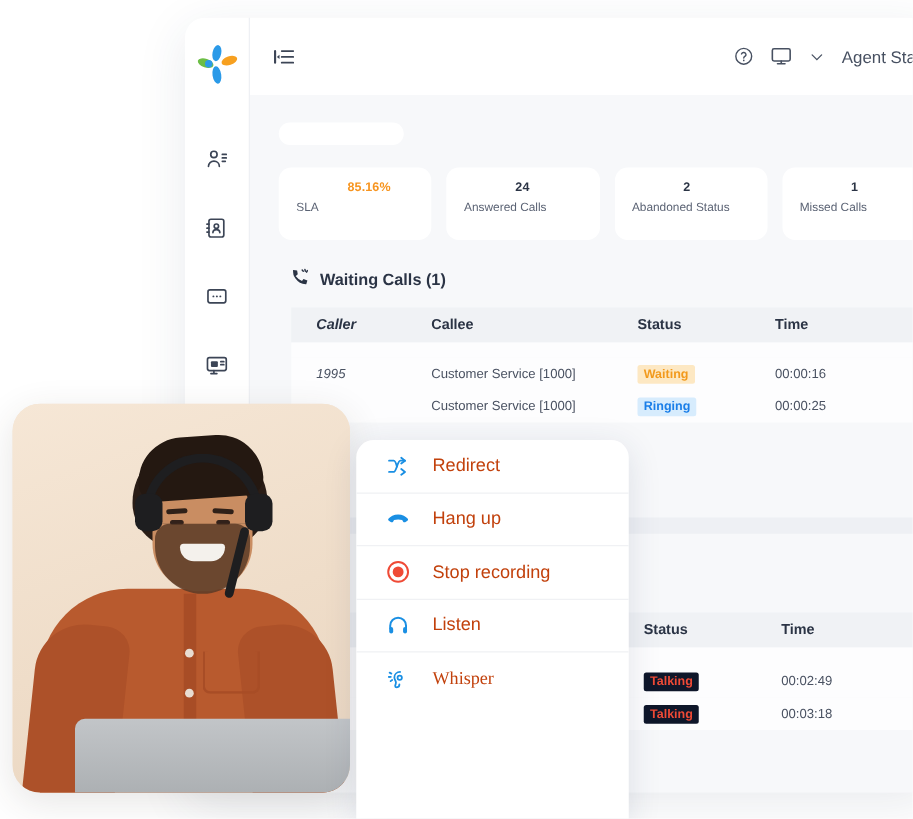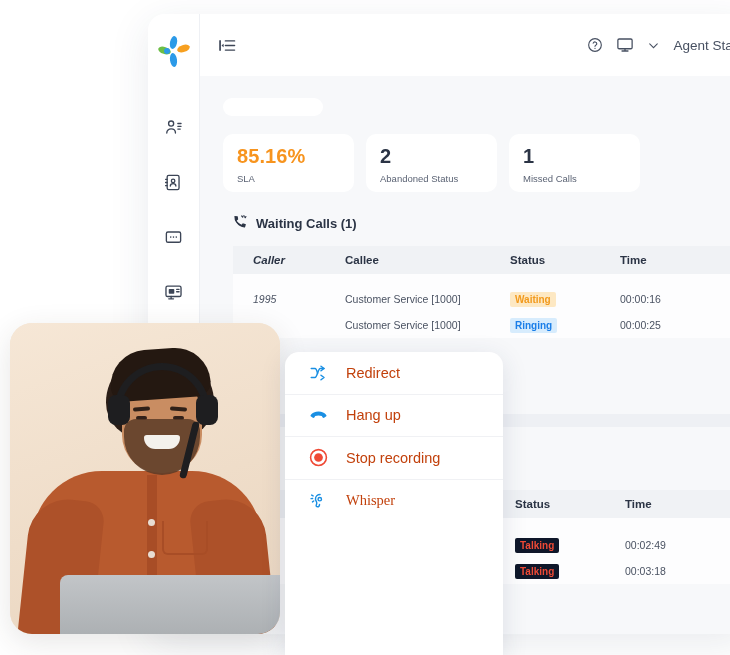--- a/index.html
+++ b/index.html
@@ -50,21 +50,21 @@
   
   .content { position: absolute; left: 52px; top: 62px; right: 0; bottom: 0; background: #f7f8fa; padding: 0 0 0 14px; }
   .pill { width: 100px; height: 18px; background: #ffffff; border-radius: 9px; margin: 22px 0 0 9px; }
 
   .cards { display: flex; gap: 12px; margin: 18px 0 0 9px; }
   .card {
     width: 131px; height: 58px;
     background: #ffffff; border-radius: 10px;
     padding: 11px 0 0 14px;
   }
-  .card .val { font-size: 20px; font-weight: bold; color: #2b3445; letter-spacing: .1px; }
+  .card .val { font-size: 10px; font-weight: bold; color: #2b3445; letter-spacing: .1px; margin-left: 41px; }
   .card .val.sla { color: #f7941e; }
   .card .lbl { font-size: 9.5px; color: #5b6374; margin-top: 5px; }
 
   .section-title {
     display: flex; align-items: center; gap: 8px;
     margin: 22px 0 0 19px;
     font-size: 13px; font-weight: bold; color: #2b3445;
   }
 
   
@@ -228,20 +228,24 @@
     </div>
 
     <div class="content">
 
       <div class="pill"></div>
 
       <div class="cards">
         <div class="card">
           <div class="val sla">85.16%</div>
           <div class="lbl">SLA</div>
+        </div>
+        <div class="card">
+          <div class="val">24</div>
+          <div class="lbl">Answered Calls</div>
         </div>
         <div class="card">
           <div class="val">2</div>
           <div class="lbl">Abandoned Status</div>
         </div>
         <div class="card">
           <div class="val">1</div>
           <div class="lbl">Missed Calls</div>
         </div>
       </div>
@@ -366,20 +370,30 @@
       <span class="ctx-ico">
         <svg width="19" height="19" viewBox="0 0 24 24">
           <circle cx="12" cy="12" r="10" fill="none" stroke="#ef4a36" stroke-width="2"></circle>
           <circle cx="12" cy="12" r="5.5" fill="#ef4a36"></circle>
         </svg>
       </span>
       <span class="ctx-label">Stop recording</span>
     </div>
 
 
+    <div class="ctx-item">
+      <span class="ctx-ico">
+        <svg width="19" height="19" viewBox="0 0 24 24" fill="none" stroke="#1a8fe3" stroke-width="2" stroke-linecap="round">
+          <path d="M4 15v-3a8 8 0 0 1 16 0v3"></path>
+          <rect x="3" y="13.5" width="4" height="6.5" rx="2" fill="#1a8fe3" stroke="none"></rect>
+          <rect x="17" y="13.5" width="4" height="6.5" rx="2" fill="#1a8fe3" stroke="none"></rect>
+        </svg>
+      </span>
+      <span class="ctx-label">Listen</span>
+    </div>
 
     <div class="ctx-item">
       <span class="ctx-ico">
         <svg width="19" height="19" viewBox="0 0 24 24" fill="none" stroke="#1a8fe3" stroke-width="1.8" stroke-linecap="round">
           <path d="M14 4.5c-3.3 0-5.8 2.4-5.8 5.5 0 2.4 1.6 3.2 1.6 5.2 0 1.6-.8 2.3-.8 3.4 0 .9.8 1.4 1.7 1.4 1.6 0 2.6-1.3 2.6-3"></path>
           <circle cx="13.6" cy="10.3" r="2.2"></circle>
           <path d="M5.2 6.2 3.4 5.2M4.6 9.4l-2 .2M6 12.6l-1.6 1.2"></path>
         </svg>
       </span>
       <span class="ctx-label">Whisper</span>

